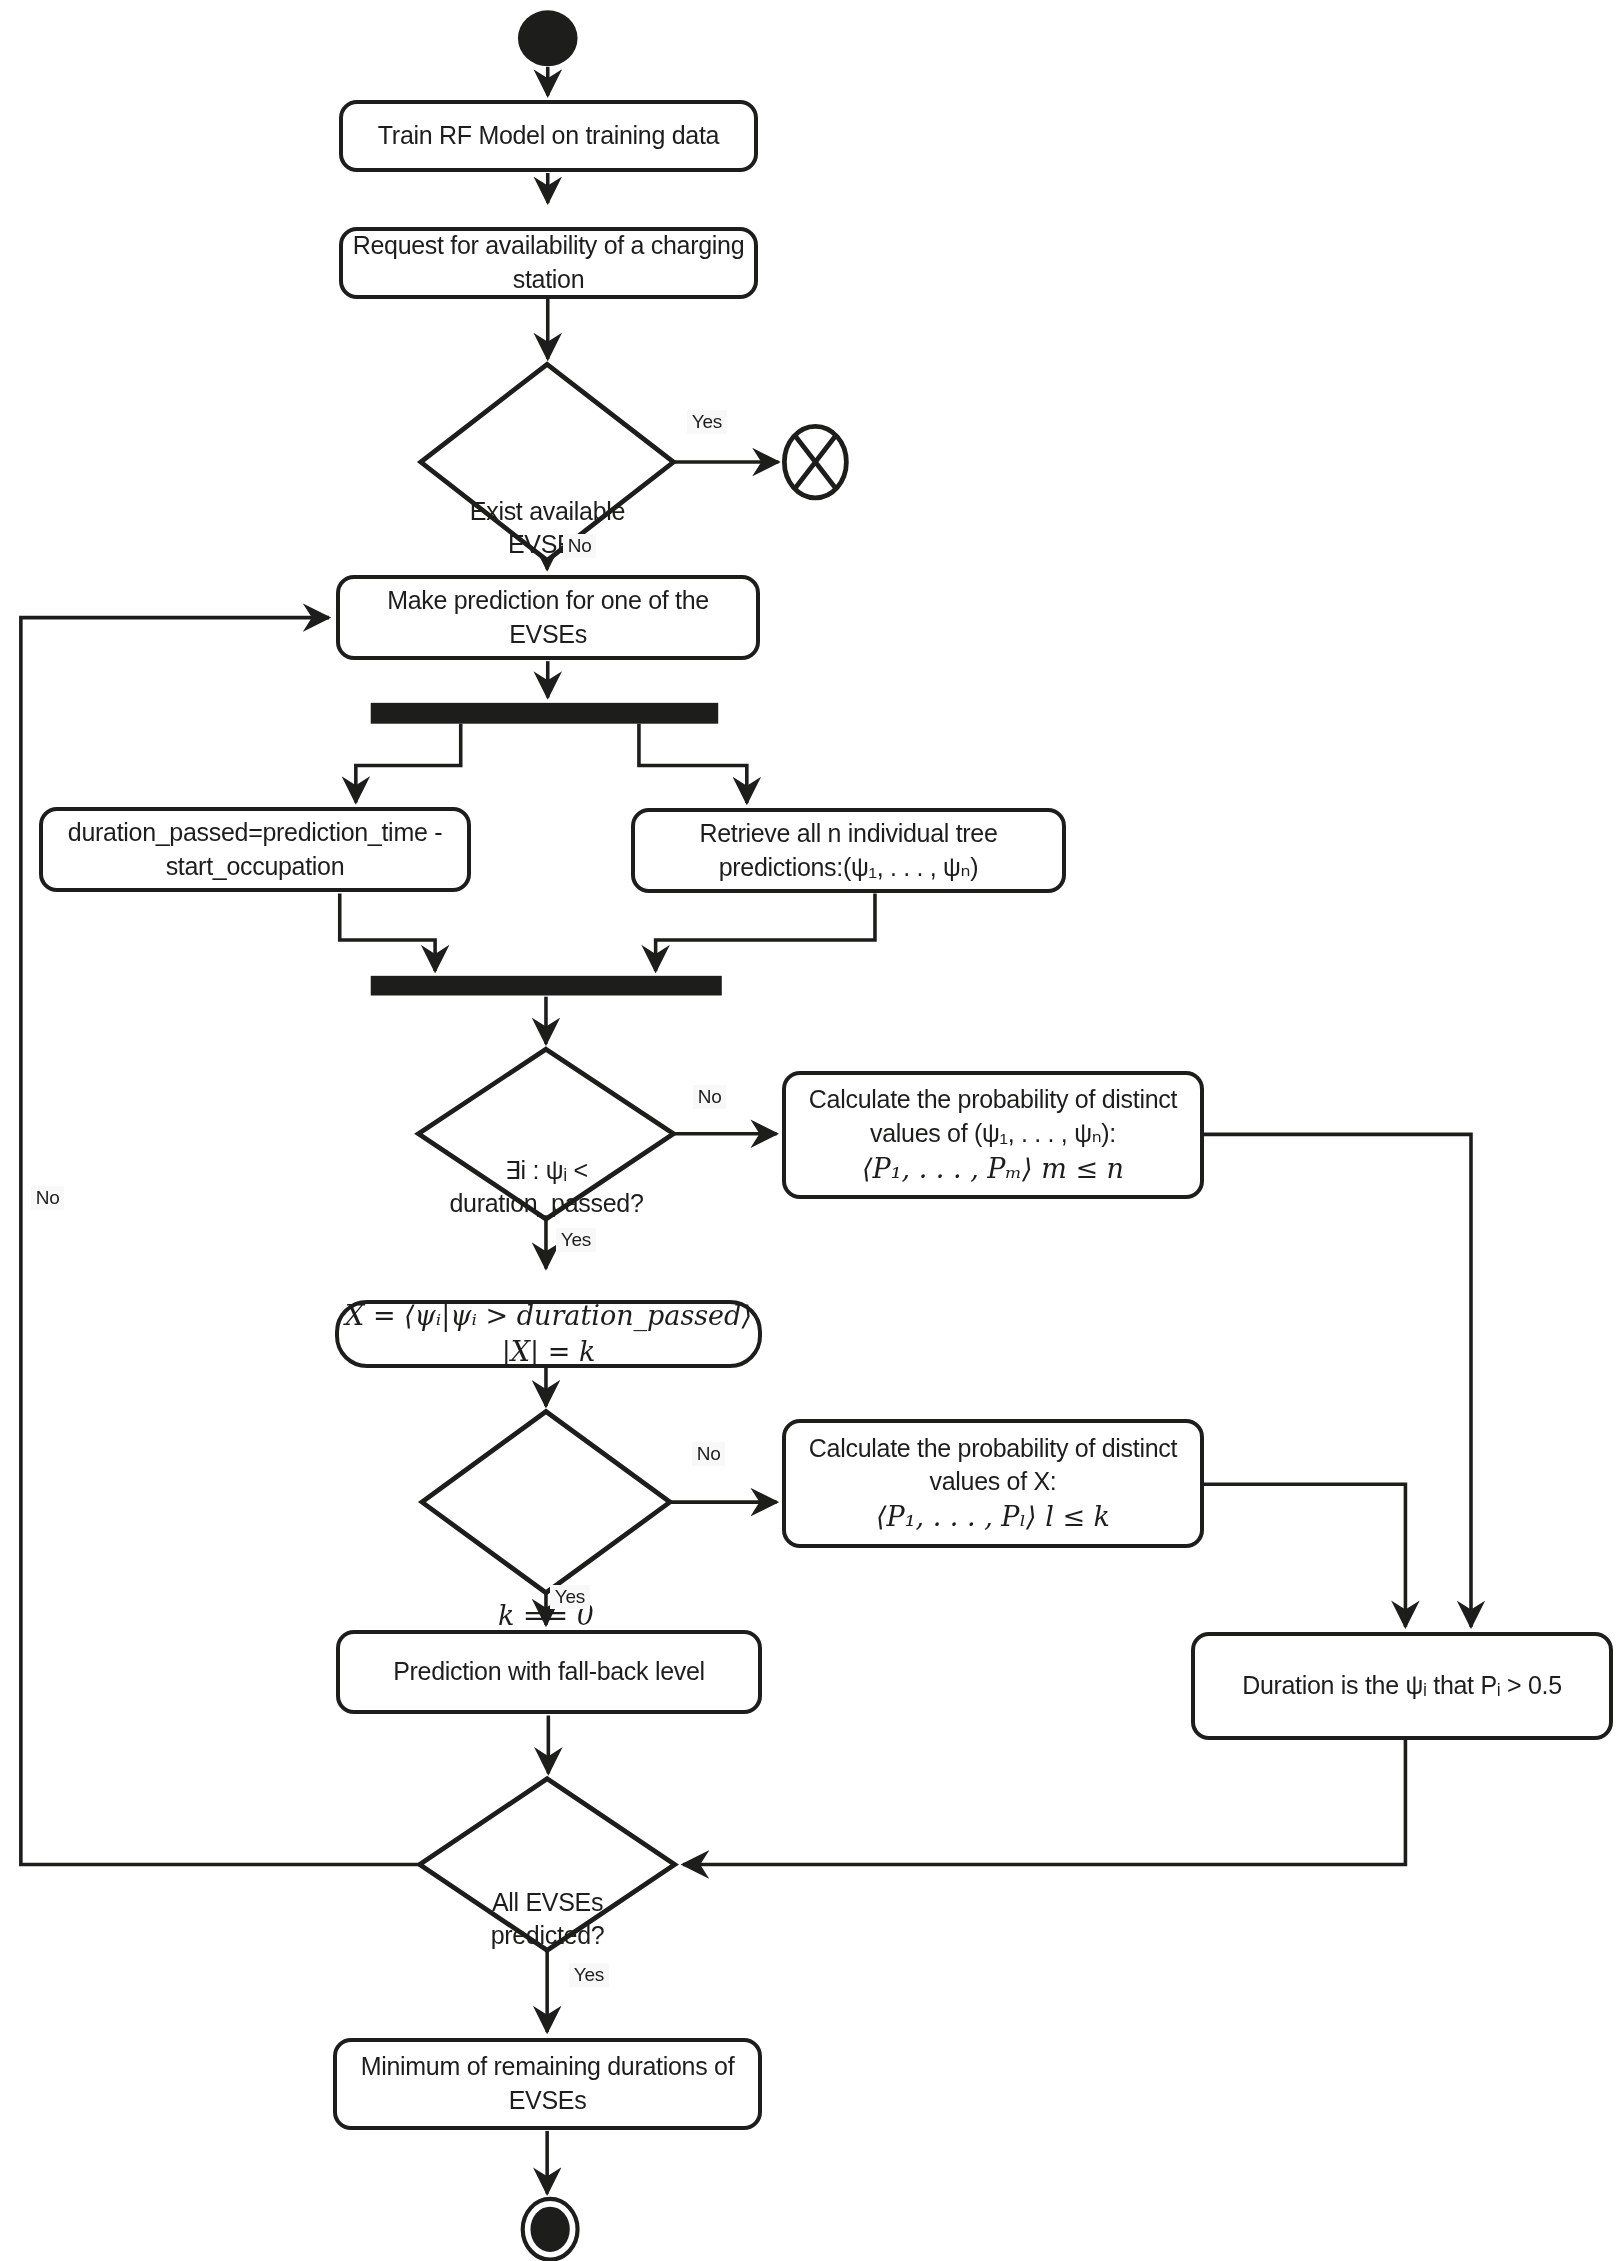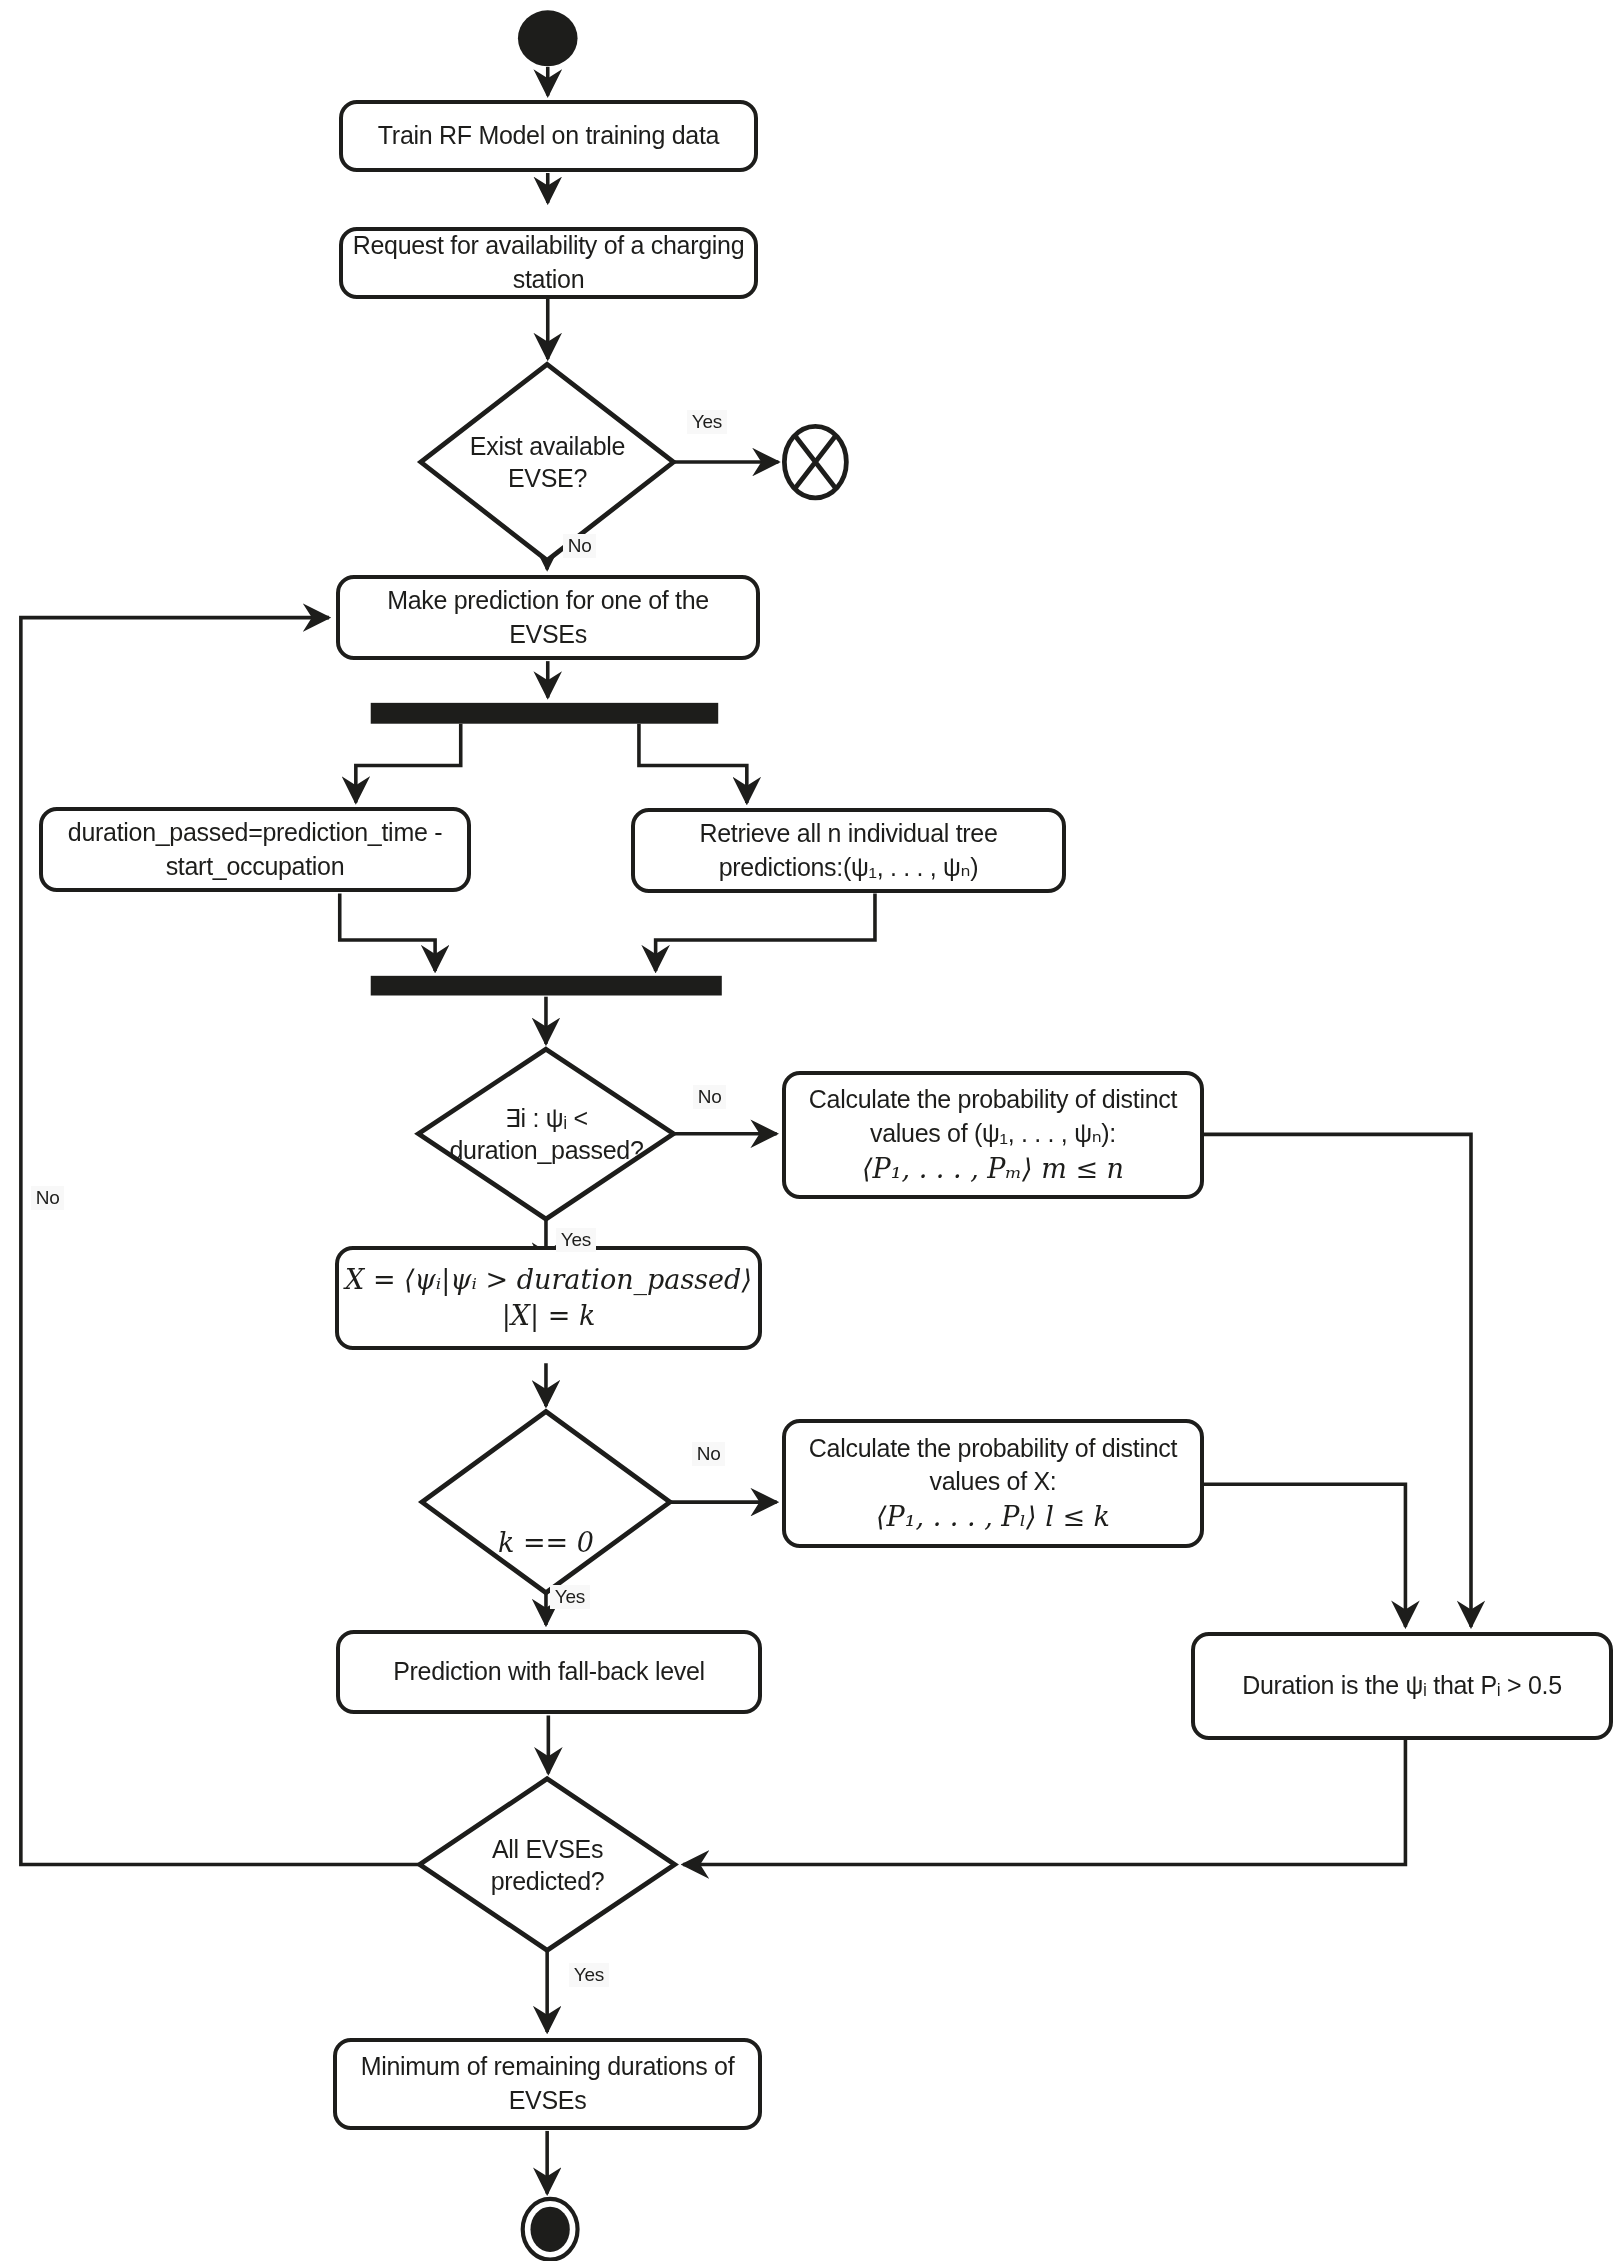--- a/index.html
+++ b/index.html
@@ -25,21 +25,21 @@
     align-items: center;
     text-align: center;
     font-size: 25px;
     line-height: 1.35;
     letter-spacing: -0.3px;
   }
   .dlabel {
     position: absolute;
     display: flex;
     flex-direction: column;
-    justify-content: center;
+    justify-content: flex-end;
     align-items: center;
     text-align: center;
     font-size: 25px;
     line-height: 1.3;
     letter-spacing: -0.3px;
     pointer-events: none;
   }
   .math {
     font-family: "DejaVu Serif", "DejaVu Sans", serif;
     font-style: italic;
@@ -139,21 +139,21 @@
     <div class="ln">Retrieve all n individual tree</div>
     <div class="ln">predictions:(ψ₁, . . . , ψₙ)</div>
   </div>
 
   <div class="box" style="left:782px; top:1071px; width:422px; height:128px;">
     <div class="ln">Calculate the probability of distinct</div>
     <div class="ln">values of (ψ₁, . . . , ψₙ):</div>
     <div class="ln math">⟨P₁, . . . , Pₘ⟩ m ≤ n</div>
   </div>
 
-  <div class="box" style="left:335px; top:1246px; width:427px; height:104px;">
+  <div class="box" style="left:335px; top:1300px; width:427px; height:68px;border-radius:32px;">
     <div class="ln math">X = ⟨ψᵢ|ψᵢ &gt; duration_passed⟩</div>
     <div class="ln math">|X| = k</div>
   </div>
 
   <div class="box" style="left:782px; top:1419px; width:422px; height:129px;">
     <div class="ln">Calculate the probability of distinct</div>
     <div class="ln">values of X:</div>
     <div class="ln math">⟨P₁, . . . , Pₗ⟩ l ≤ k</div>
   </div>
 

